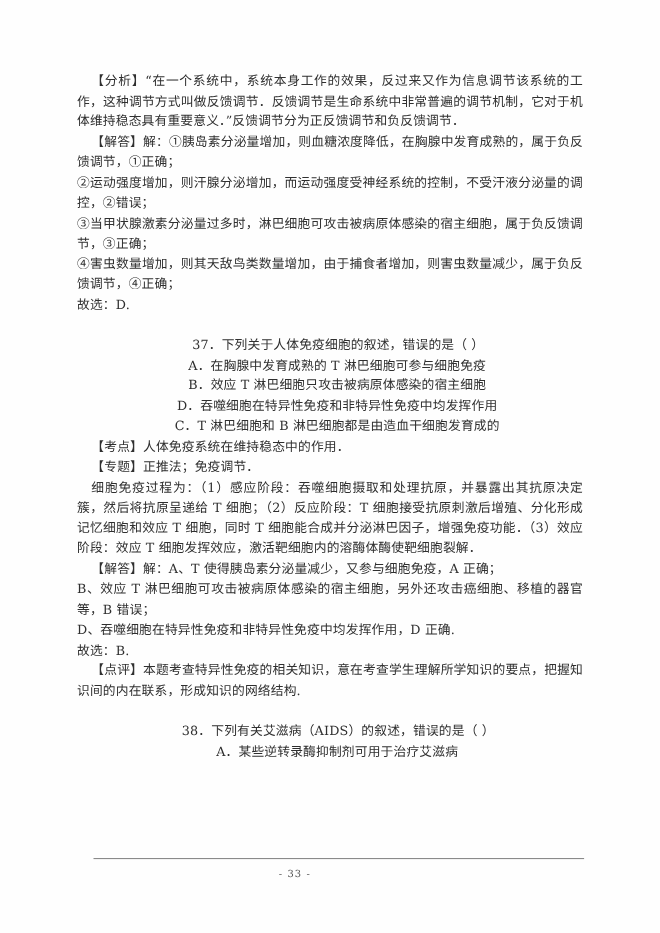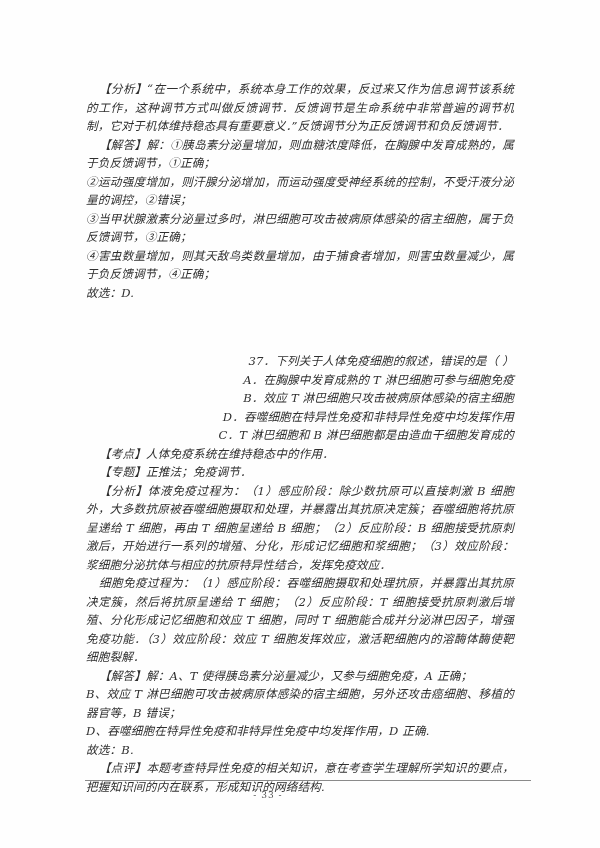--- a/index.html
+++ b/index.html
@@ -28,22 +28,21 @@
 
   .content {
     position: absolute;
     left: 70px;
     top: 64px;
     width: 460px;
   }
 
   
   .block {
-    margin: 16px;
-    font-style: italic;
+    margin: 0;
   }
 
   .para {
     font-size: 11.6px;
     line-height: 18.5px;
     text-align: justify;
     text-justify: inter-ideograph;
     margin: 0;
     letter-spacing: 0.15px;
     color: #2f2f2f;
@@ -58,21 +57,21 @@
   }
 
   .gap {
     height: 18px;
   }
 
   
   .question {
     font-size: 11.6px;
     line-height: 18.5px;
-    text-align: right;
+    text-align: center;
     margin: 0;
     color: #2f2f2f;
     letter-spacing: 0.15px;
   }
   .qnum {
     text-indent: 15px;
   }
   .qopt {
     text-indent: 13px;
   }
@@ -123,21 +122,20 @@
     <div class="gap"></div>
 
     <div class="block">
       <p class="question qnum">37．下列关于人体免疫细胞的叙述，错误的是（      ）</p>
       <p class="question qopt">A．在胸腺中发育成熟的 T 淋巴细胞可参与细胞免疫</p>
       <p class="question qopt">B．效应 T 淋巴细胞只攻击被病原体感染的宿主细胞</p>
       <p class="question qopt">D．吞噬细胞在特异性免疫和非特异性免疫中均发挥作用</p>
       <p class="question qopt">C．T 淋巴细胞和 B 淋巴细胞都是由造血干细胞发育成的</p>
       <p class="para tag-indent">【考点】人体免疫系统在维持稳态中的作用．</p>
       <p class="para tag-indent">【专题】正推法；免疫调节．</p>
-      <p class="para tag-indent">【分析】体液免疫过程为：（1）感应阶段：除少数抗原可以直接刺激 B 细胞外，大多数抗原被吞噬细胞摄取和处理，并暴露出其抗原决定簇；吞噬细胞将抗原呈递给 T 细胞，再由 T 细胞呈递给 B 细胞；（2）反应阶段：B 细胞接受抗原刺激后，开始进行一系列的增殖、分化，形成记忆细胞和浆细胞；（3）效应阶段：浆细胞分泌抗体与相应的抗原特异性结合，发挥免疫效应．</p>
       <p class="para tag-indent">细胞免疫过程为：（1）感应阶段：吞噬细胞摄取和处理抗原，并暴露出其抗原决定簇，然后将抗原呈递给 T 细胞；（2）反应阶段：T 细胞接受抗原刺激后增殖、分化形成记忆细胞和效应 T 细胞，同时 T 细胞能合成并分泌淋巴因子，增强免疫功能．（3）效应阶段：效应 T 细胞发挥效应，激活靶细胞内的溶酶体酶使靶细胞裂解．</p>
       <p class="para tag-indent">【解答】解：A、T 使得胰岛素分泌量减少，又参与细胞免疫，A 正确；</p>
       <p class="para flush">B、效应 T 淋巴细胞可攻击被病原体感染的宿主细胞，另外还攻击癌细胞、移植的器官等，B 错误；</p>
       <p class="para flush">D、吞噬细胞在特异性免疫和非特异性免疫中均发挥作用，D 正确.</p>
       <p class="para flush">故选：B.</p>
       <p class="para tag-indent">【点评】本题考查特异性免疫的相关知识，意在考查学生理解所学知识的要点，把握知识间的内在联系，形成知识的网络结构.</p>
     </div>
 
     <div class="gap"></div>
 

